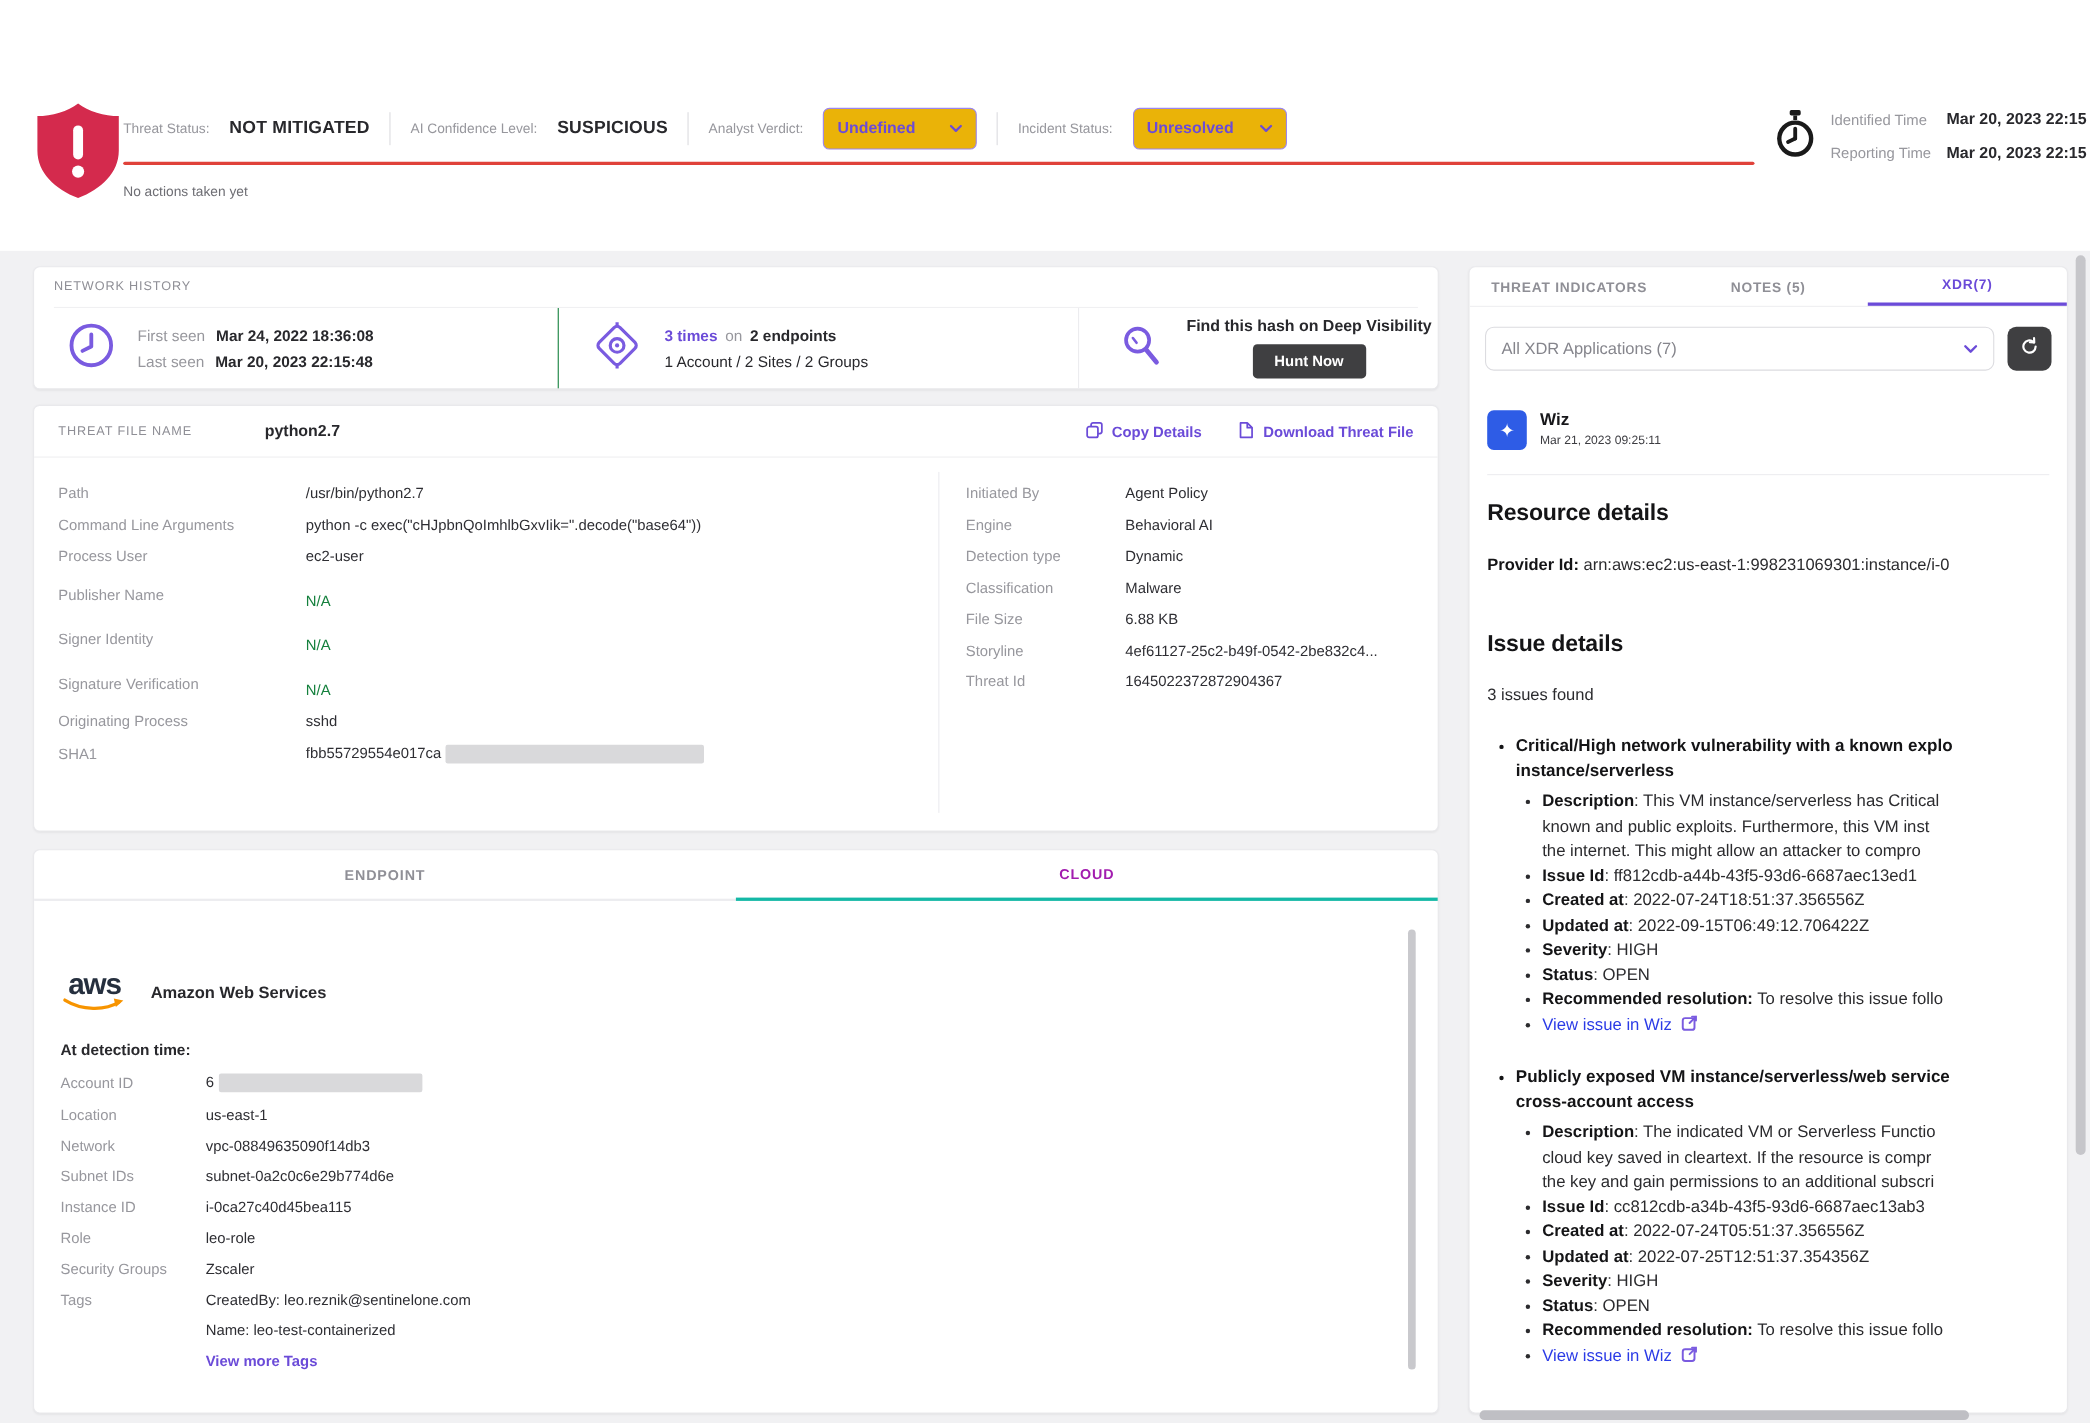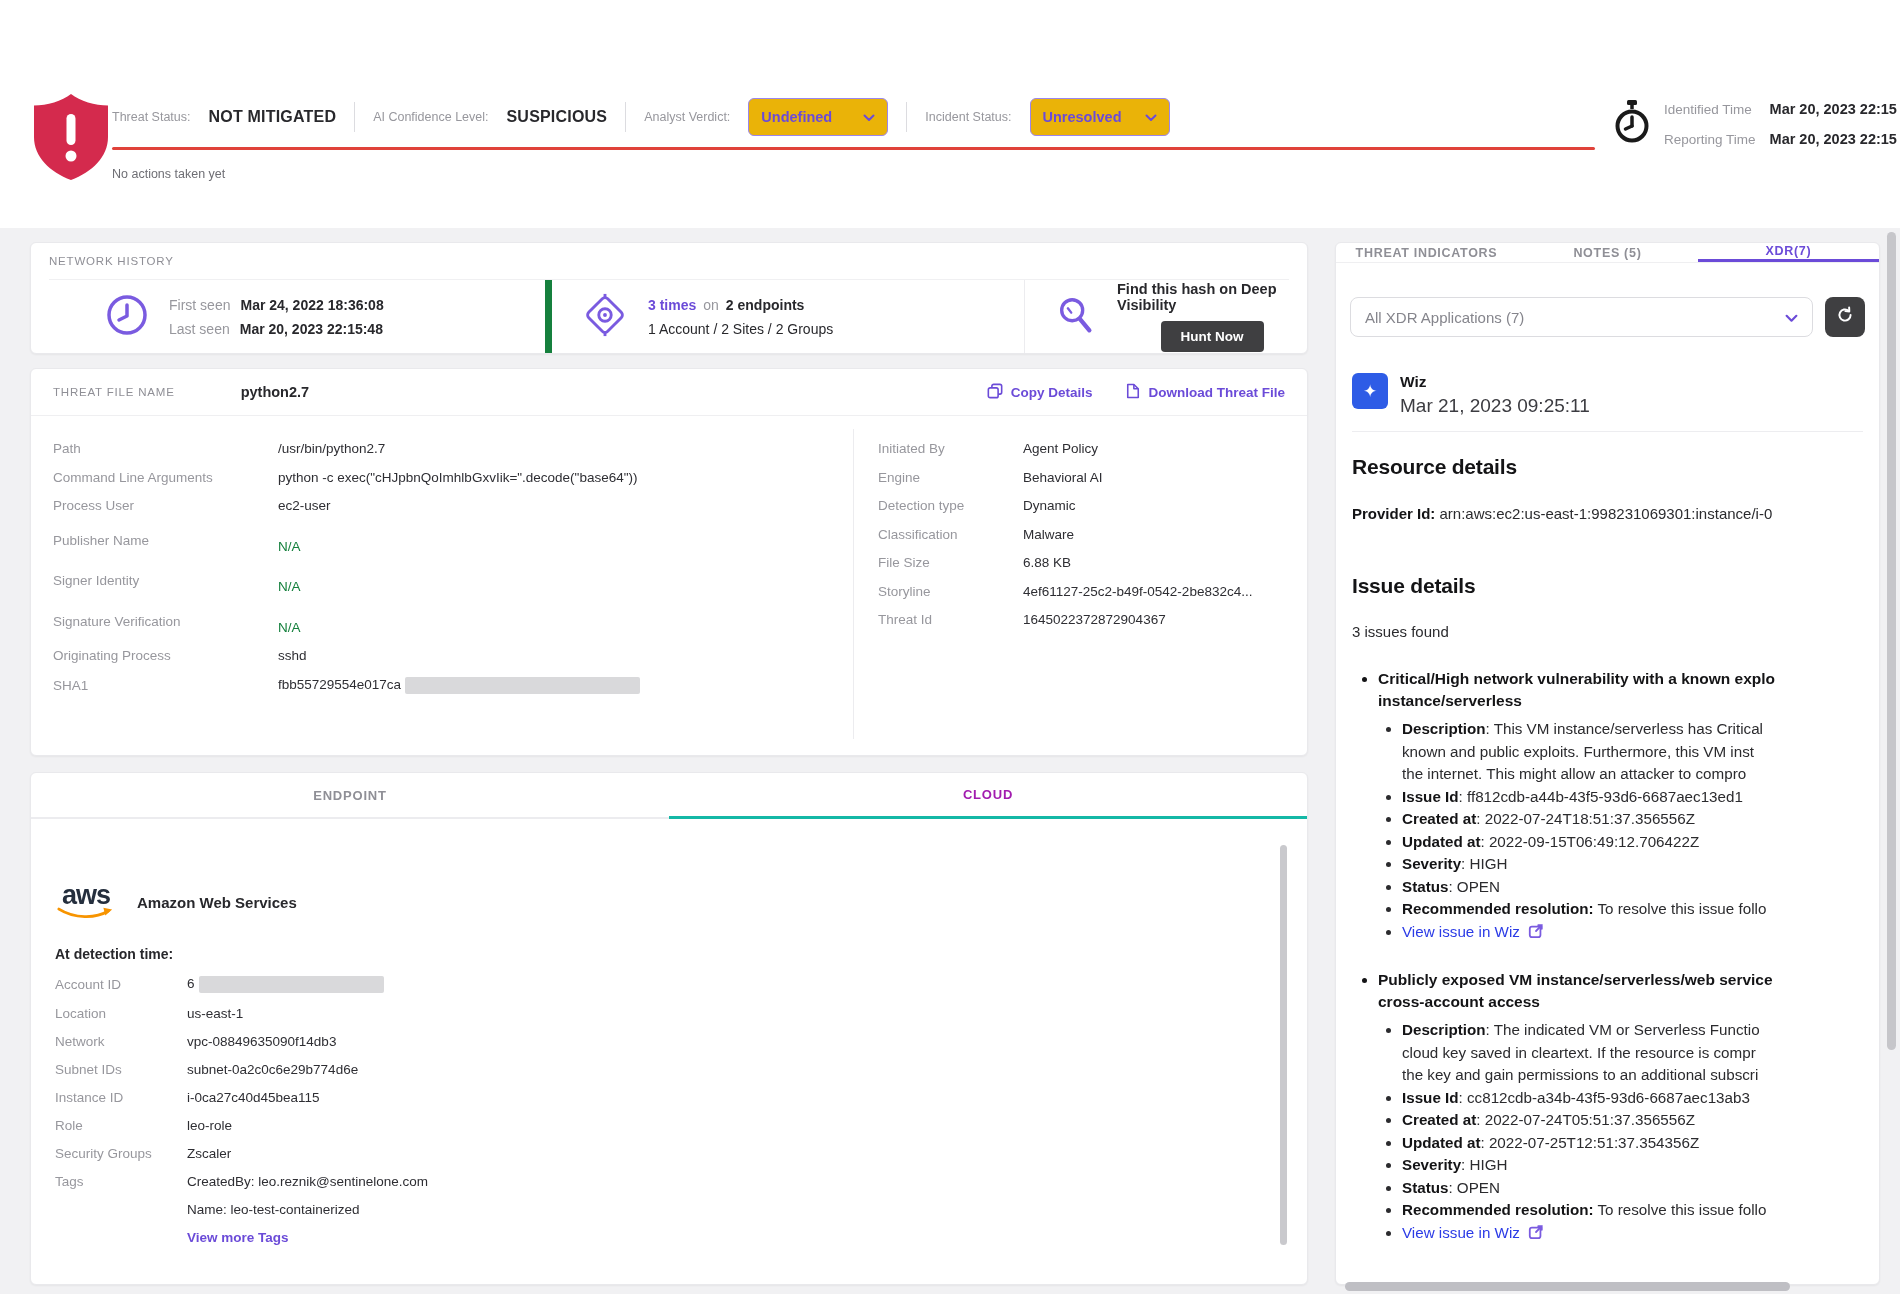--- a/index.html
+++ b/index.html
@@ -34,21 +34,21 @@
   
   .card { position:absolute; background:#fff; border:1px solid #e9e9ec; border-radius:6px; box-shadow:0 1px 2px rgba(0,0,0,0.05); }
   .card-title { font-size:11.5px; letter-spacing:0.8px; color:#8f8f96; font-weight:400; }
 
   
   .nh { left:30px; top:242px; width:1278px; height:112px; }
   .nh-title { position:absolute; top:12px; left:18px; }
   .nh-hr { position:absolute; top:36px; left:18px; right:18px; height:1px; background:#f0f0f2; }
   .nh-cols { position:absolute; top:37px; left:0; right:0; bottom:0; display:flex; }
   .nh-col { display:flex; align-items:center; gap:20px; padding-left:30px; }
-  .nh-col1 { width:477px; border-right:7px solid #15803d;margin-left:44px; }
+  .nh-col1 { width:477px; border-right:1px solid #15803d; }
   .nh-col2 { width:473px; border-right:1px solid #ececef; }
   .nh-col3 { flex:1; }
   .nh-lines { display:flex; flex-direction:column; gap:8px; }
   .nh-line { font-size:14px; color:#28282c; }
   .nh-line .g { color:#97979d; margin-right:10px; }
   .nh-line .sb { font-weight:700; }
   .purple-link { color:#6b4bd8; font-weight:700; cursor:pointer; }
   .hunt-wrap { display:flex; flex-direction:column; align-items:center; gap:8px; }
   .hunt-caption { font-size:14.5px; font-weight:700; color:#28282c; }
   .hunt-btn { background:#3f3f41; color:#fff; font-size:13.5px; font-weight:700; border-radius:4px; padding:8px 20px; cursor:pointer; }
@@ -85,30 +85,30 @@
   .atdet { margin-top:26px; font-size:14px; font-weight:700; color:#28282c; }
   .crows { margin-top:14px; }
   .crow { display:flex; margin-bottom:13px; align-items:center; }
   .crow .clabel { width:132px; font-size:13.5px; color:#97979d; flex-shrink:0; }
   .crow .cvalue { font-size:13.5px; color:#2e2e33; }
   .viewmore { margin-left:132px; font-size:13.5px; font-weight:700; color:#6b4bd8; cursor:pointer; }
   .cc-scroll { position:absolute; right:20px; top:72px; width:7px; height:400px; background:#c9c9cd; border-radius:4px; cursor:pointer; }
 
   
   .rp { left:1335px; top:242px; width:545px; height:1043px; overflow:hidden; }
-  .rp-tabs { position:absolute; top:0; left:0; right:0; height:20px; display:flex; border-bottom:1px solid #efeff1; }
+  .rp-tabs { position:absolute; top:0; left:0; right:0; height:36px; display:flex; border-bottom:1px solid #efeff1;justify-content:center; }
   .rp-tab { width:33.33%; display:flex; align-items:center; justify-content:center; font-size:12.5px; font-weight:700; letter-spacing:0.7px; color:#8f8f96; cursor:pointer; }
   .rp-tab.active { color:#6b4bd8; border-bottom:3px solid #6b4bd8; }
   .rp-filter { position:absolute; top:54px; left:14px; right:14px; display:flex; gap:12px; }
   .rp-select { flex:1; height:40px; border:1px solid #dcdce0; border-radius:8px; display:flex; align-items:center; justify-content:space-between; padding:0 14px; color:#85858c; font-size:15px; background:#fff; cursor:pointer; }
   .rp-refresh { width:40px; height:40px; background:#3f3f41; border-radius:8px; display:flex; align-items:center; justify-content:center; cursor:pointer; }
   .rp-app { position:absolute; top:130px; left:16px; display:flex; gap:12px; }
   .wiz-ic { width:36px; height:36px; border-radius:6px; background:#2e5ce6; color:#fff; display:flex; align-items:center; justify-content:center; font-size:17px; }
   .wiz-name { font-size:15.5px; font-weight:700; color:#17171a; }
-  .wiz-time { font-size:19px; color:#3c3c41; margin-top:4px; }
+  .wiz-time { font-size:11px; color:#3c3c41; margin-top:4px; }
   .rp-hr { position:absolute; top:188px; left:16px; right:16px; height:1px; background:#ededf0; }
   .rp-content { position:absolute; top:196px; left:16px; right:0; bottom:0; overflow:hidden; }
   .rp-h { font-size:21px; font-weight:700; color:#141416; letter-spacing:-0.2px; }
   .rp-h.rd { margin-top:16px; }
   .rp-h.idt { margin-top:52px; }
   .provider-line { margin-top:26px; font-size:15px; color:#2b2b2e; white-space:nowrap; }
   .issues-found { margin-top:25px; font-size:15px; color:#2b2b2e; }
   .b { font-weight:700; color:#141416; }
   ul.issues { margin-top:28px; padding-left:26px; list-style:disc; }
   ul.issues > li { margin-bottom:24px; color:#141416; }

